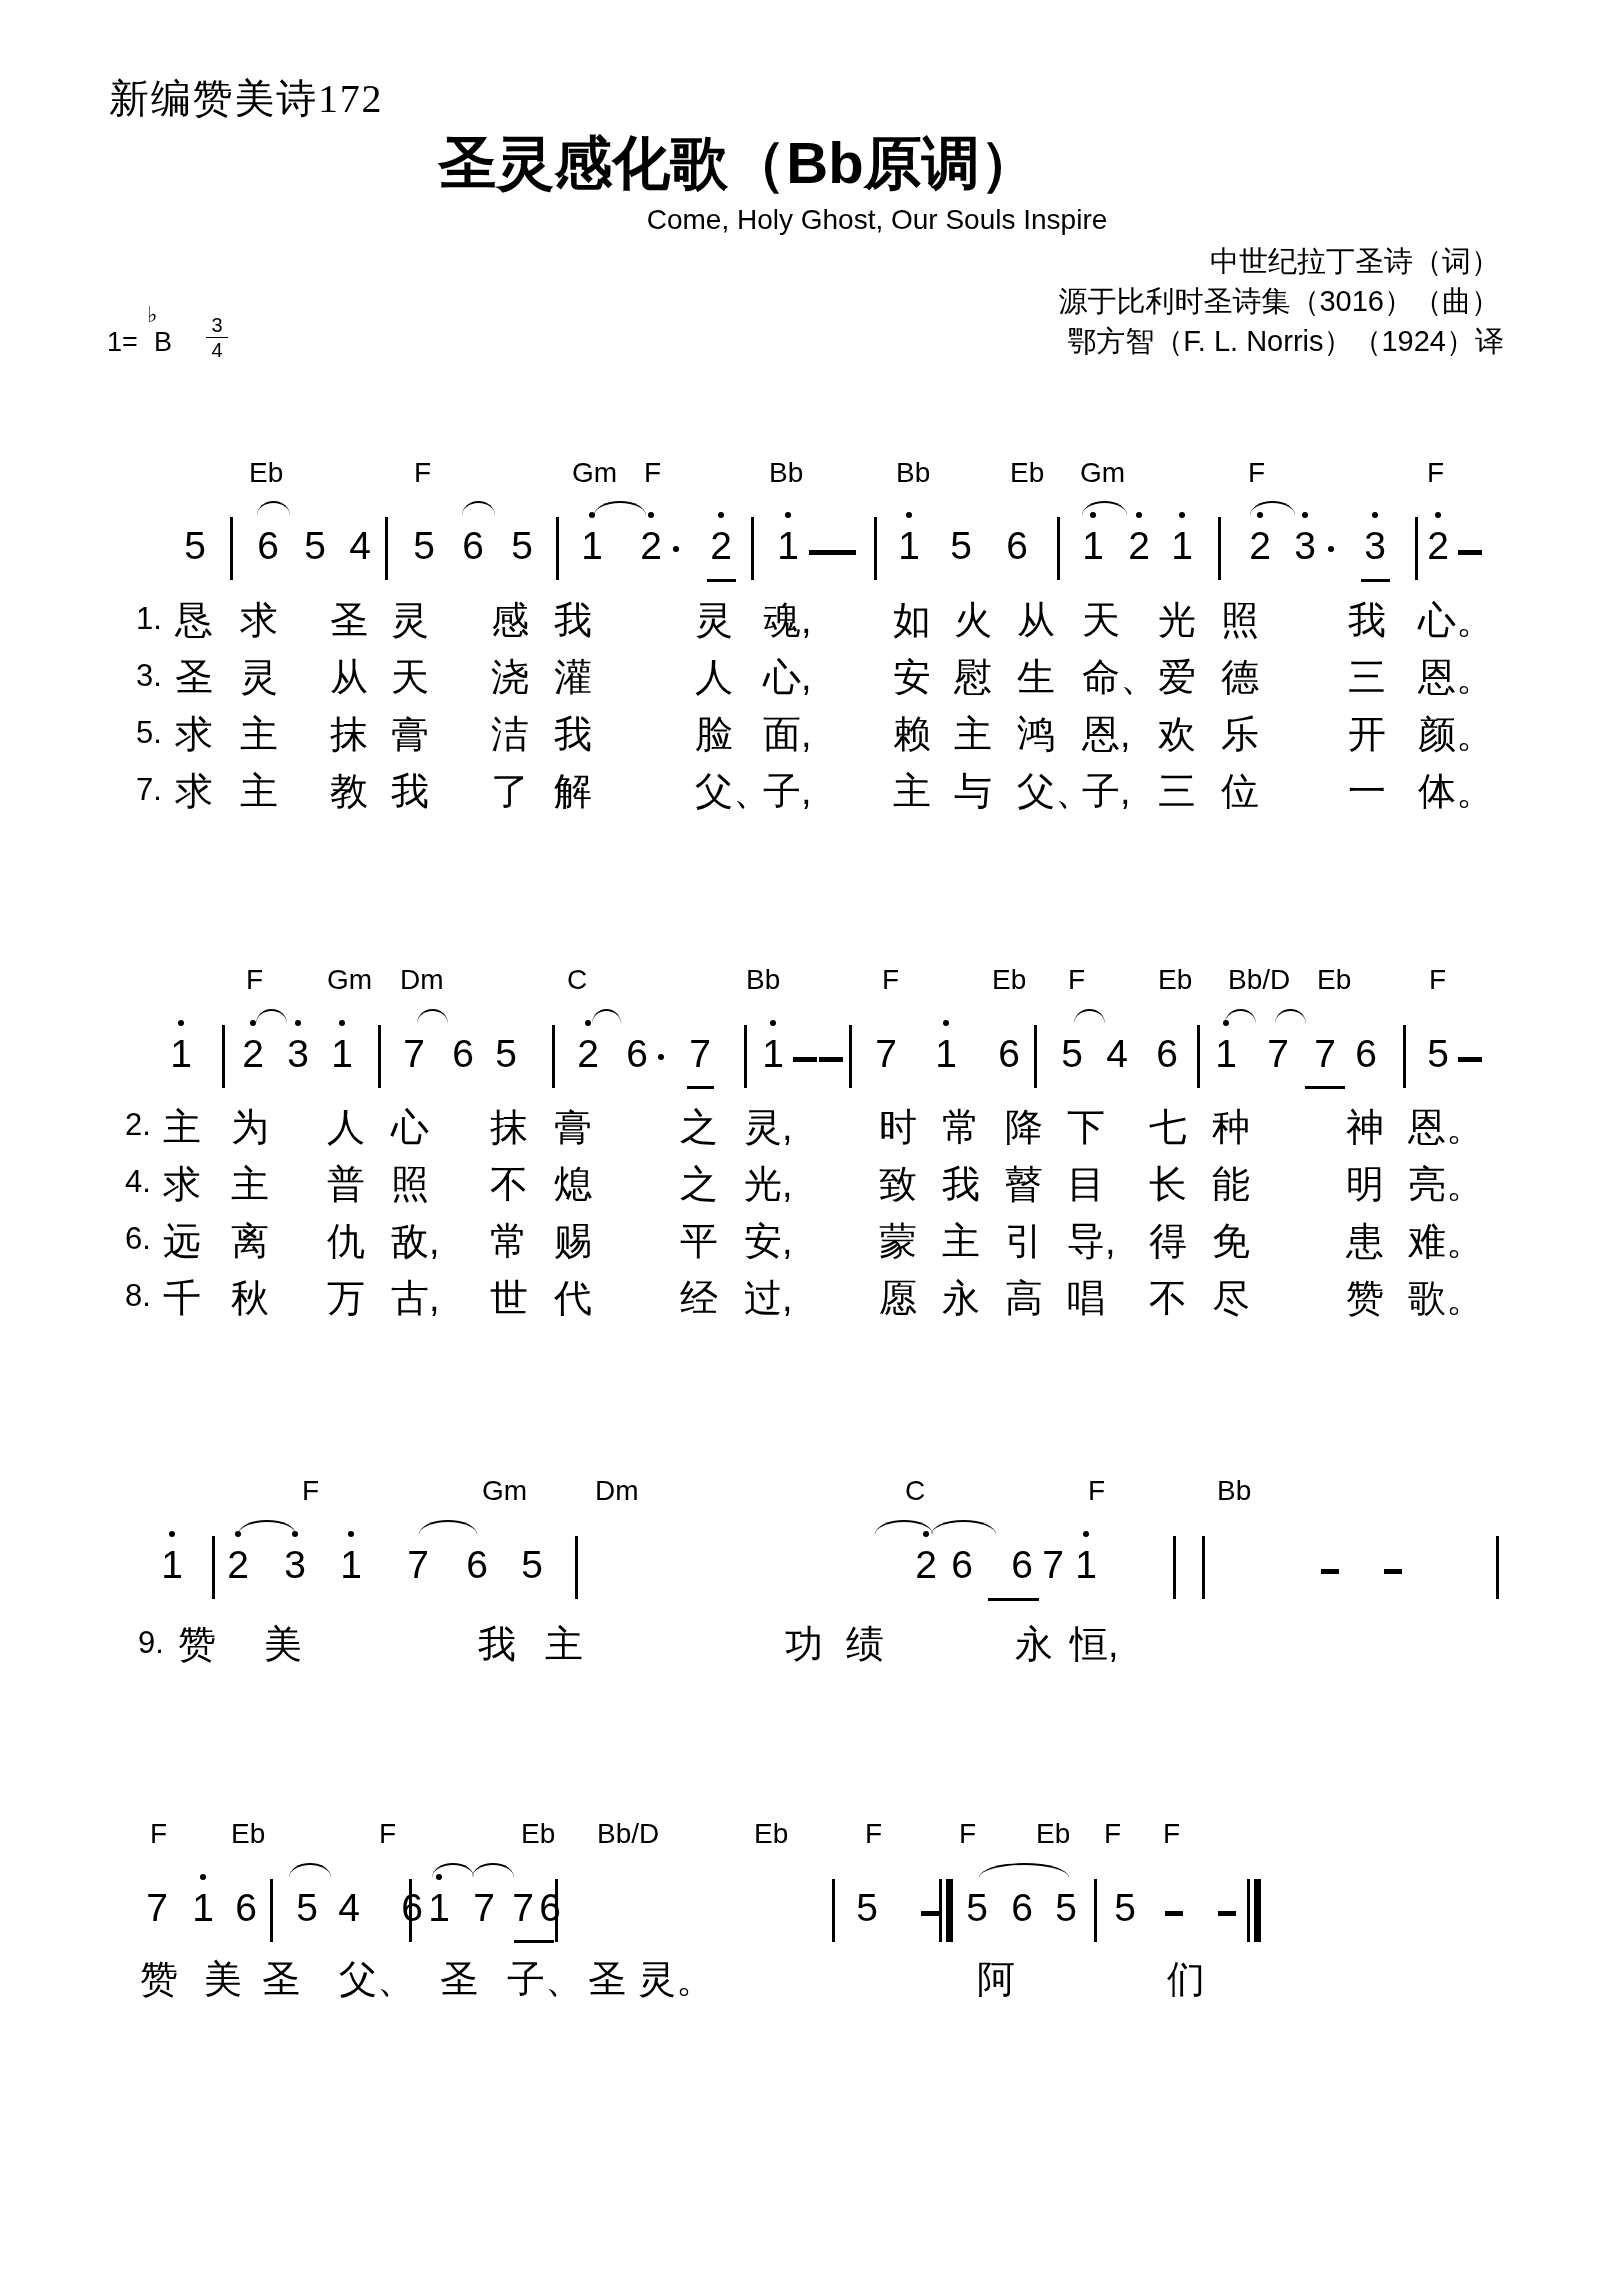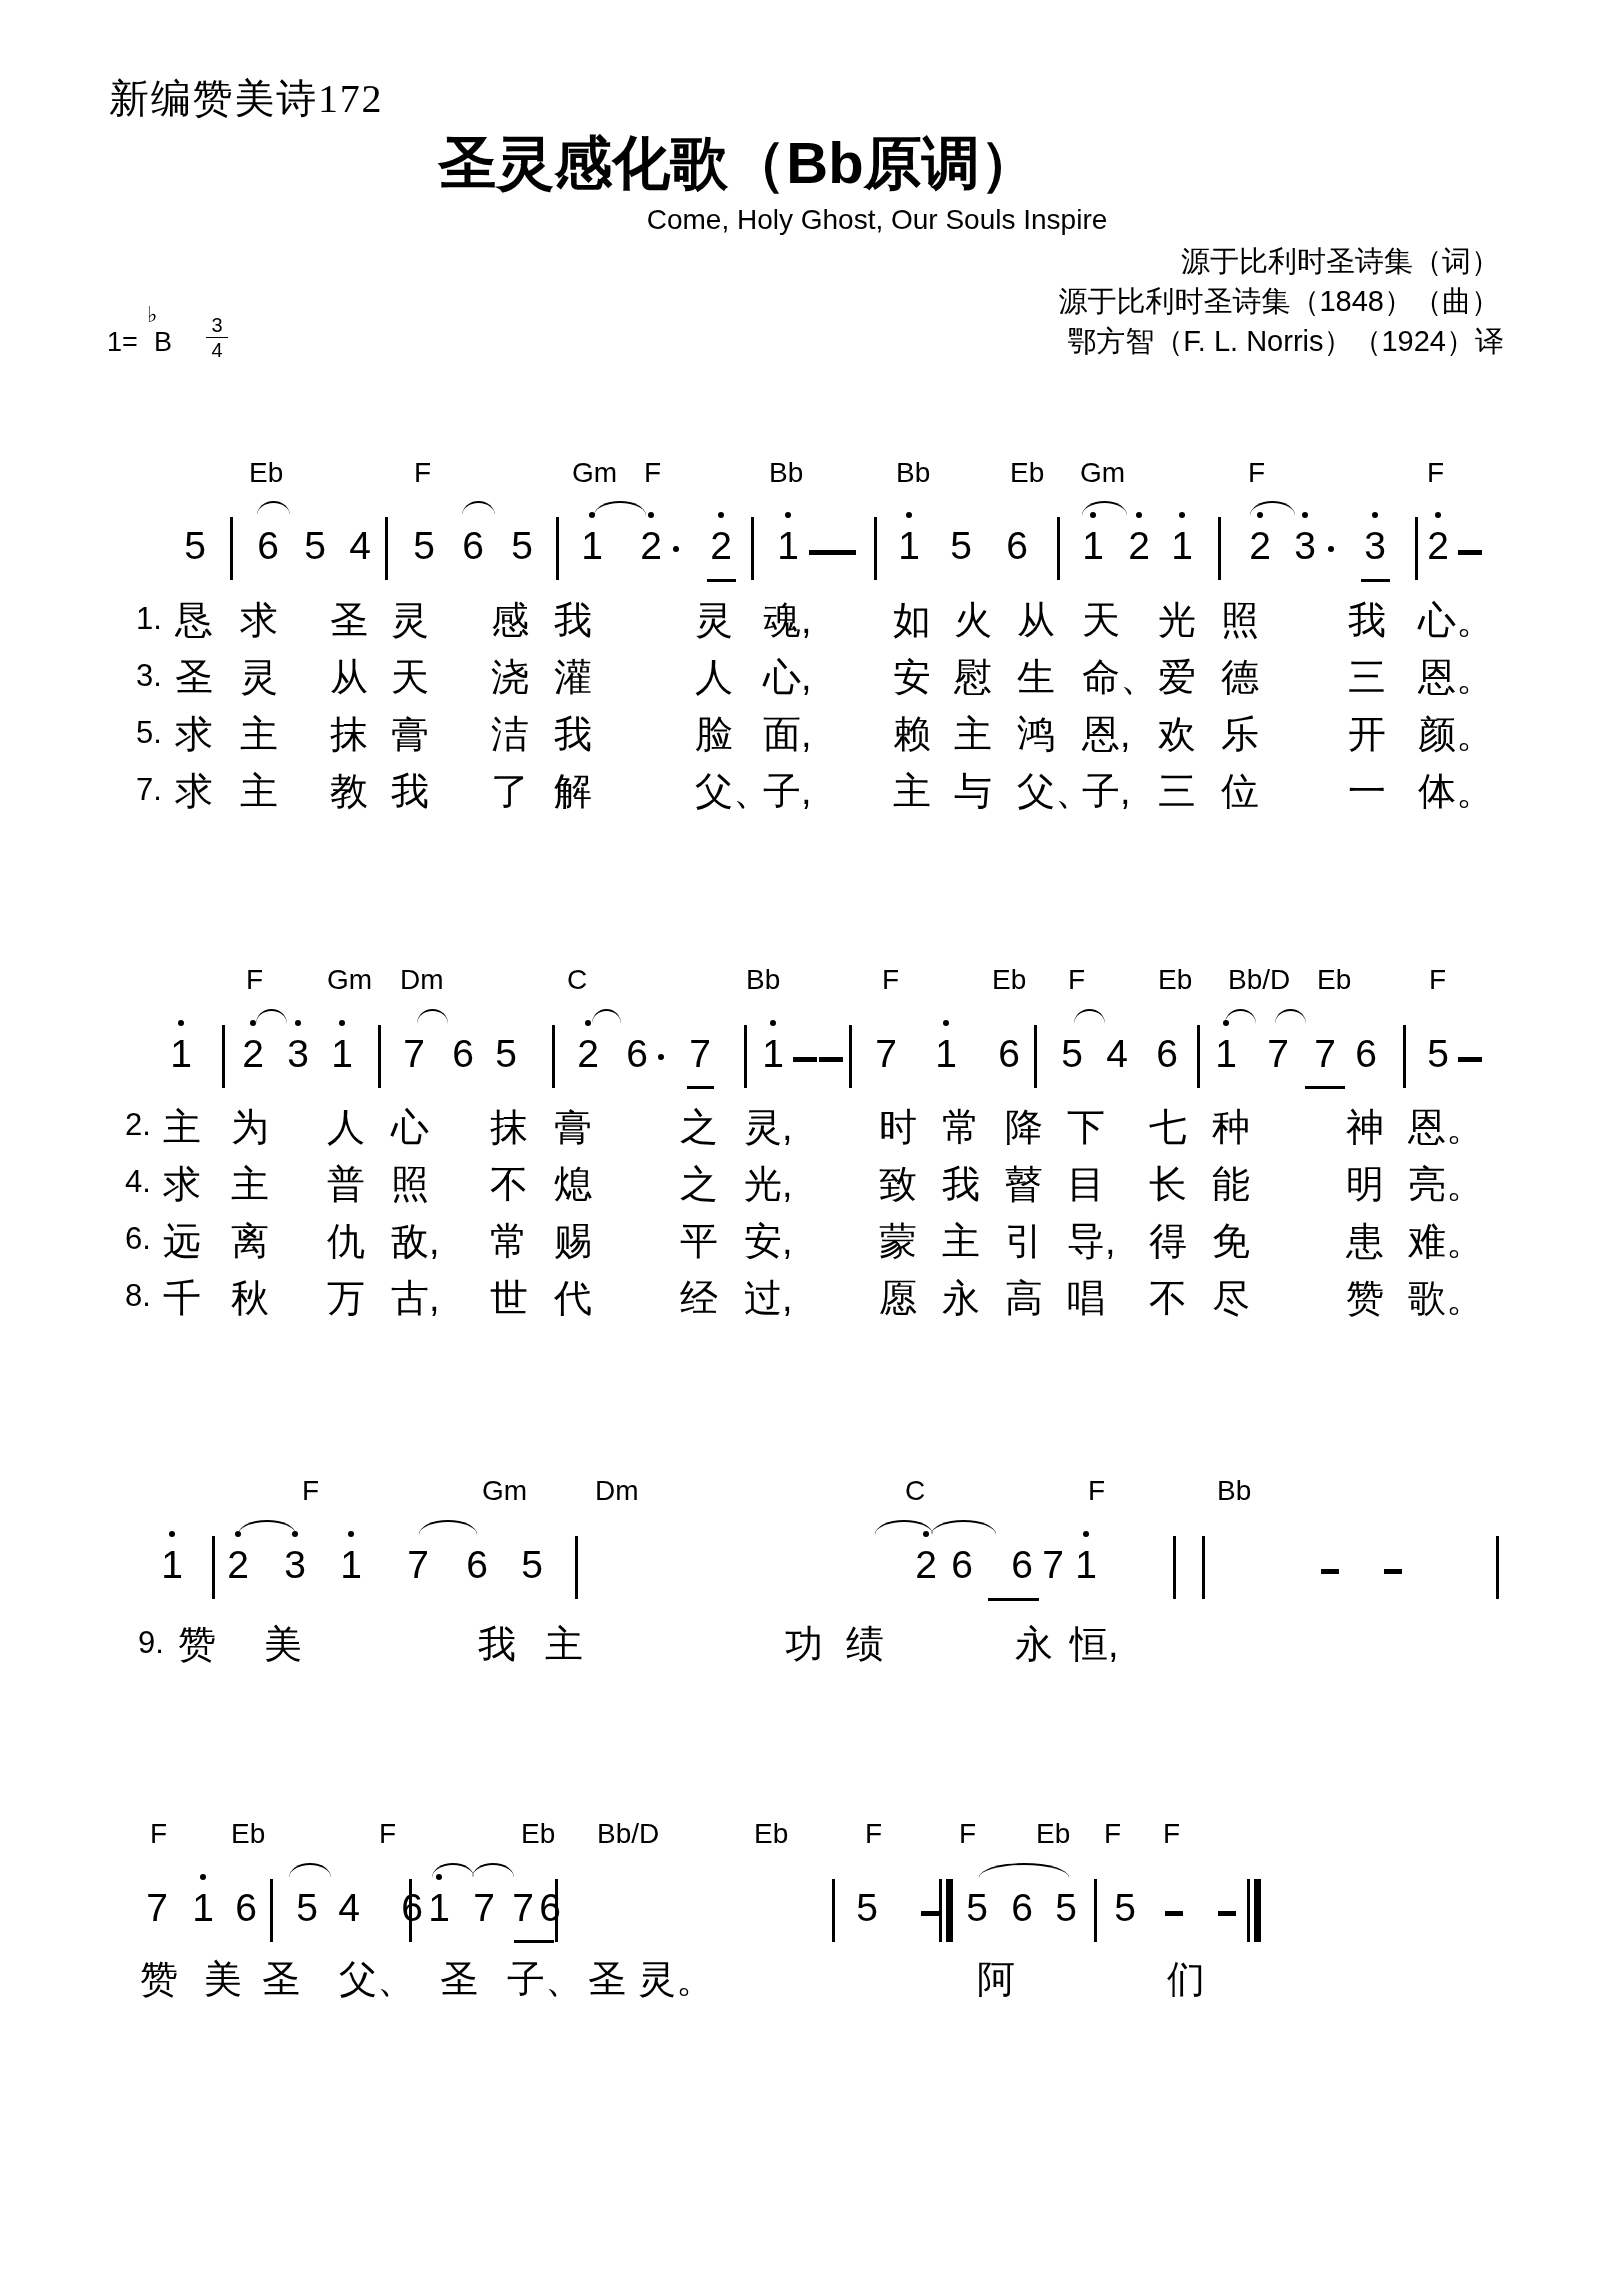--- a/index.html
+++ b/index.html
@@ -26,22 +26,22 @@
   .underline { height:2.7px; background:#000; }
   .slur { border-top:2.7px solid #000; border-radius:50% 50% 0 0 / 100% 100% 0 0; height:12.7px; }
   .lyric { font-size:38px; white-space:nowrap; }
 </style>
 </head>
 <body>
 
 <div class="abs hymnal">新编赞美诗172</div>
 <div class="abs title"><span>圣灵感化歌（Bb原调）</span></div>
 <div class="abs subtitle"><span>Come, Holy Ghost, Our Souls Inspire</span></div>
-<div class="abs credit" style="top:242px">源于比利时圣诗集（词）</div>
-<div class="abs credit" style="top:282px">源于比利时圣诗集（1848）（曲）</div>
+<div class="abs credit" style="top:242px">中世纪拉丁圣诗（词）</div>
+<div class="abs credit" style="top:282px">源于比利时圣诗集（3016）（曲）</div>
 <div class="abs credit" style="top:322px;right:112px">鄂方智（F. L. Norris）（1924）译</div>
 <div class="abs key"><span>1=</span><span style="margin-left:16.3px">B</span></div>
 <div class="abs flat">♭</div>
 <div class="abs timesig">
   <div>3</div>
     <div class="bar"></div>
     <div>4</div>
 </div>
 
 <div id="score">

